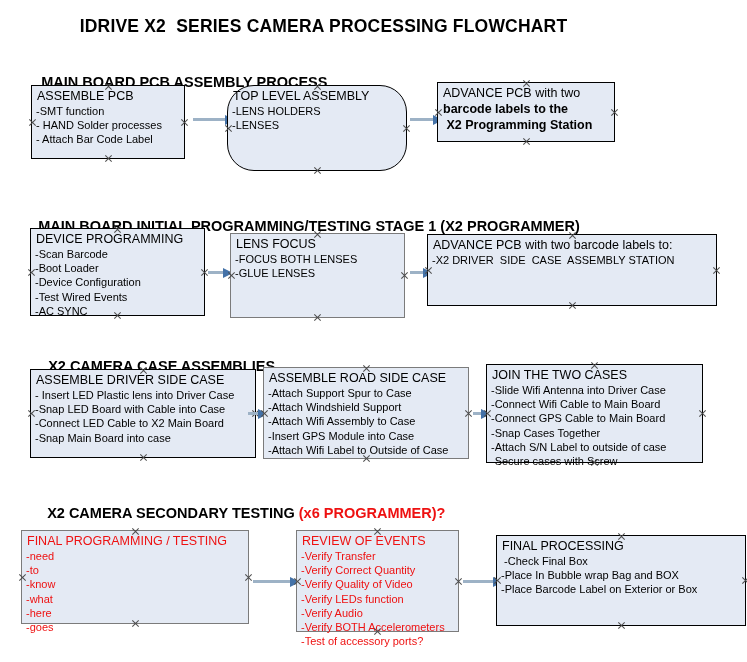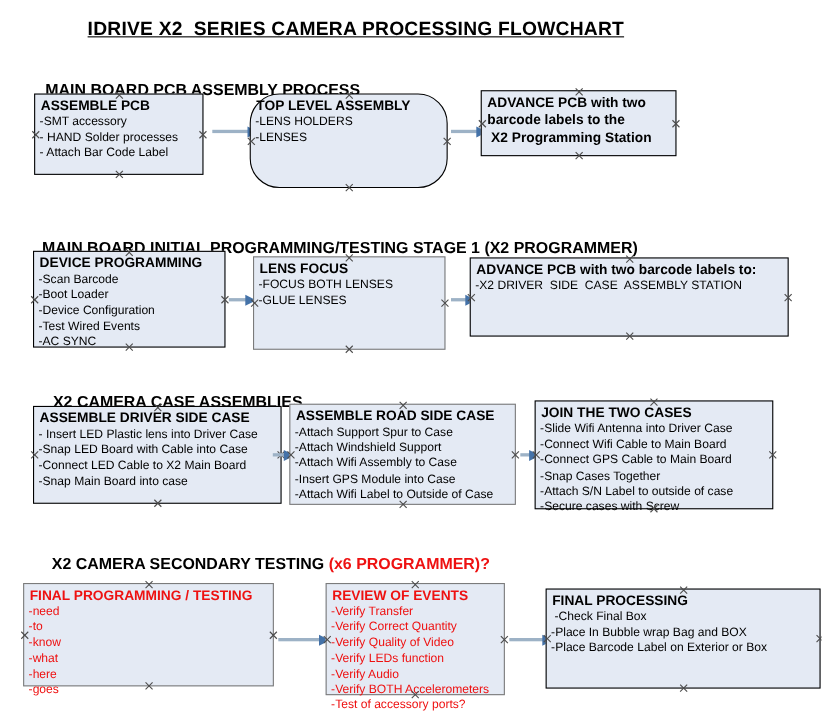--- a/index.html
+++ b/index.html
@@ -23,21 +23,20 @@
     position: absolute;
     left: 0;
     top: 16px;
     width: 647px;
     text-align: center;
     font-size: 17.5px;
     font-weight: bold;
     letter-spacing: 0.2px;
     color: #000000;
     white-space: pre;
-    text-decoration: underline;
   }
   .section-header {
     position: absolute;
     font-size: 14.5px;
     font-weight: bold;
     color: #000000;
     white-space: pre;
   }
   .section-header .accent {
     color: #ee1111;
@@ -46,21 +45,21 @@
   .box {
     position: absolute;
     background: #e4eaf4;
     box-sizing: border-box;
     overflow: visible;
   }
   .box.b-black { border: 1.5px solid #000000; }
   .box.b-gray  { border: 1.5px solid #7b7b7b; }
   .box-title {
     font-size: 12.5px;
-    font-weight: bold;
+    font-weight: normal;
     color: #000000;
     line-height: 15px;
     white-space: pre;
     padding: 3px 0 0 5px;
   }
   .box-title.red { color: #ee1111; }
   .box-lines {
     padding: 0 0 0 4px;
   }
   .box-line {
@@ -117,21 +116,21 @@
 
   <div class="doc-title">IDRIVE X2  SERIES CAMERA PROCESSING FLOWCHART</div>
 
   <div class="section-header" style="left:25px; top:58px;">
     <span>MAIN BOARD PCB ASSEMBLY PROCESS</span><span class="accent"></span>
   </div>
 
   <div class="box b-black" style="left:31px; top:85px; width:154px; height:74px;">
     <div class="box-title">ASSEMBLE PCB</div>
     <div class="box-lines">
-      <div class="box-line">-SMT accessory</div>
+      <div class="box-line">-SMT function</div>
       <div class="box-line">- HAND Solder processes</div>
       <div class="box-line">- Attach Bar Code Label</div>
     </div>
     <span class="handle" style="left:50%; top:0;"></span>
     <span class="handle" style="left:50%; top:100%;"></span>
     <span class="handle" style="left:0; top:50%;"></span>
     <span class="handle" style="left:100%; top:50%;"></span>
   </div>
 
   <div class="arrow" style="left:193px; top:118px; width:33px;"></div>

